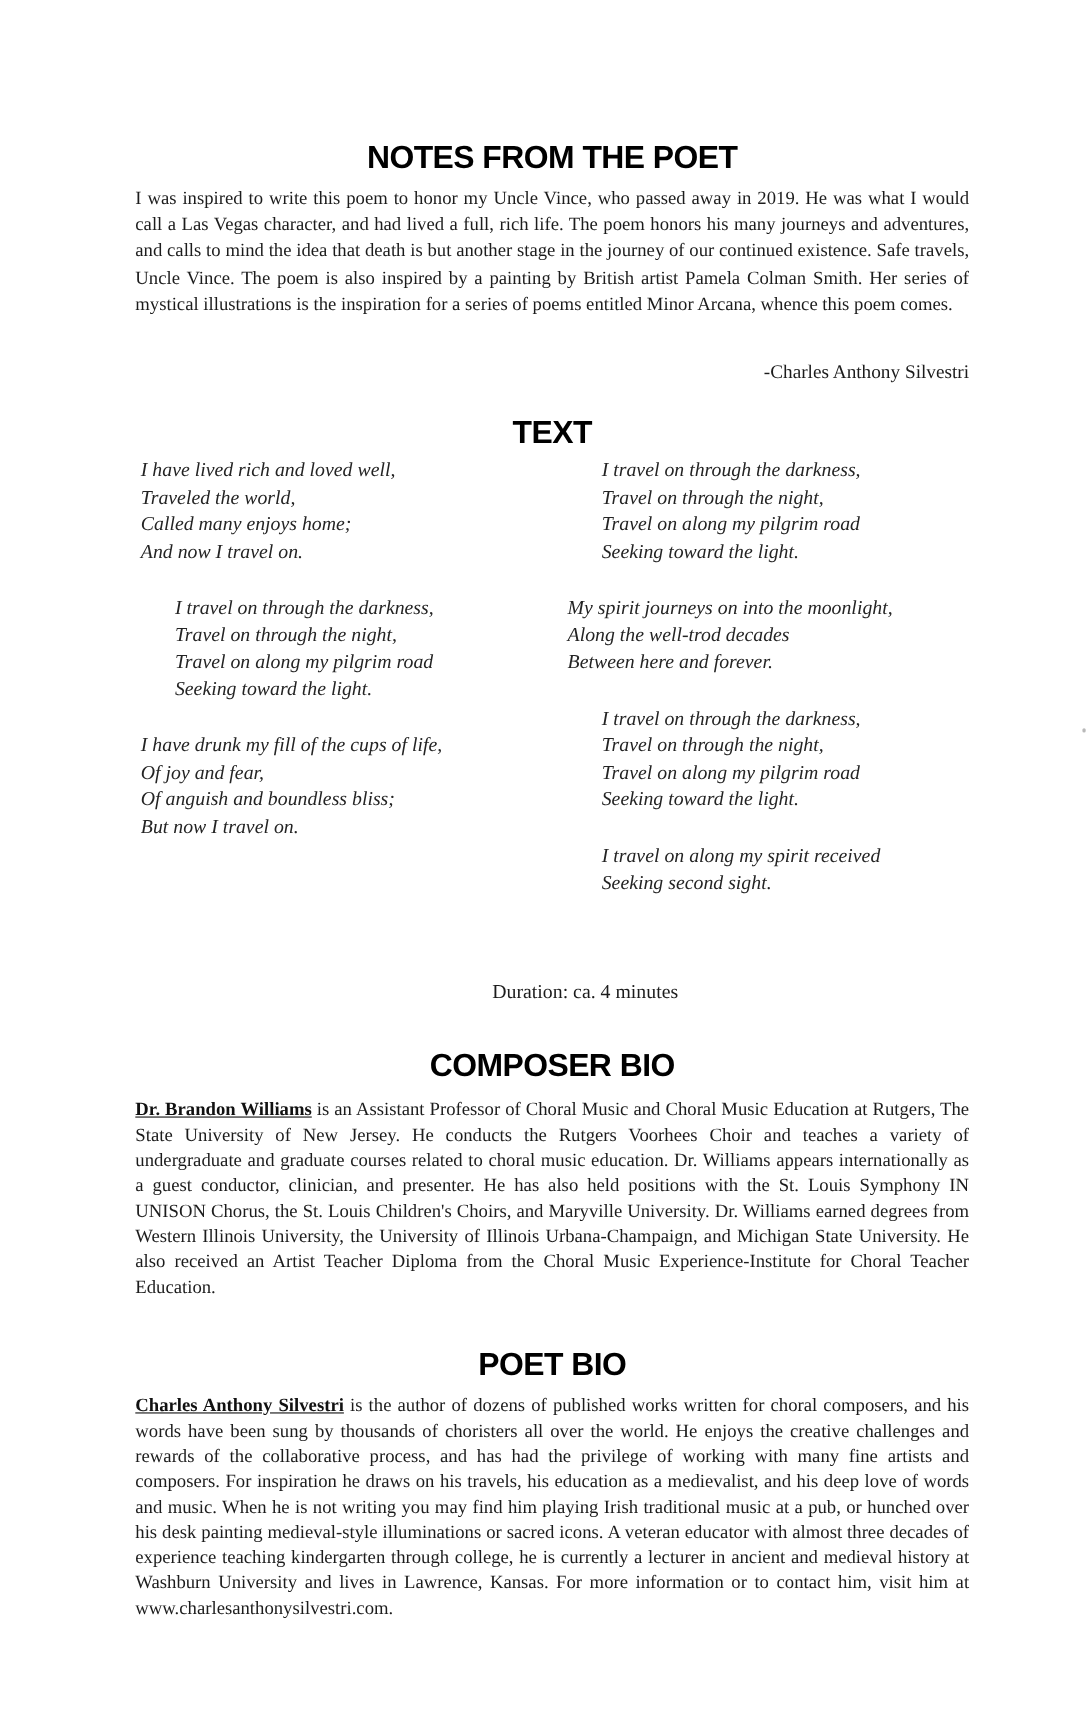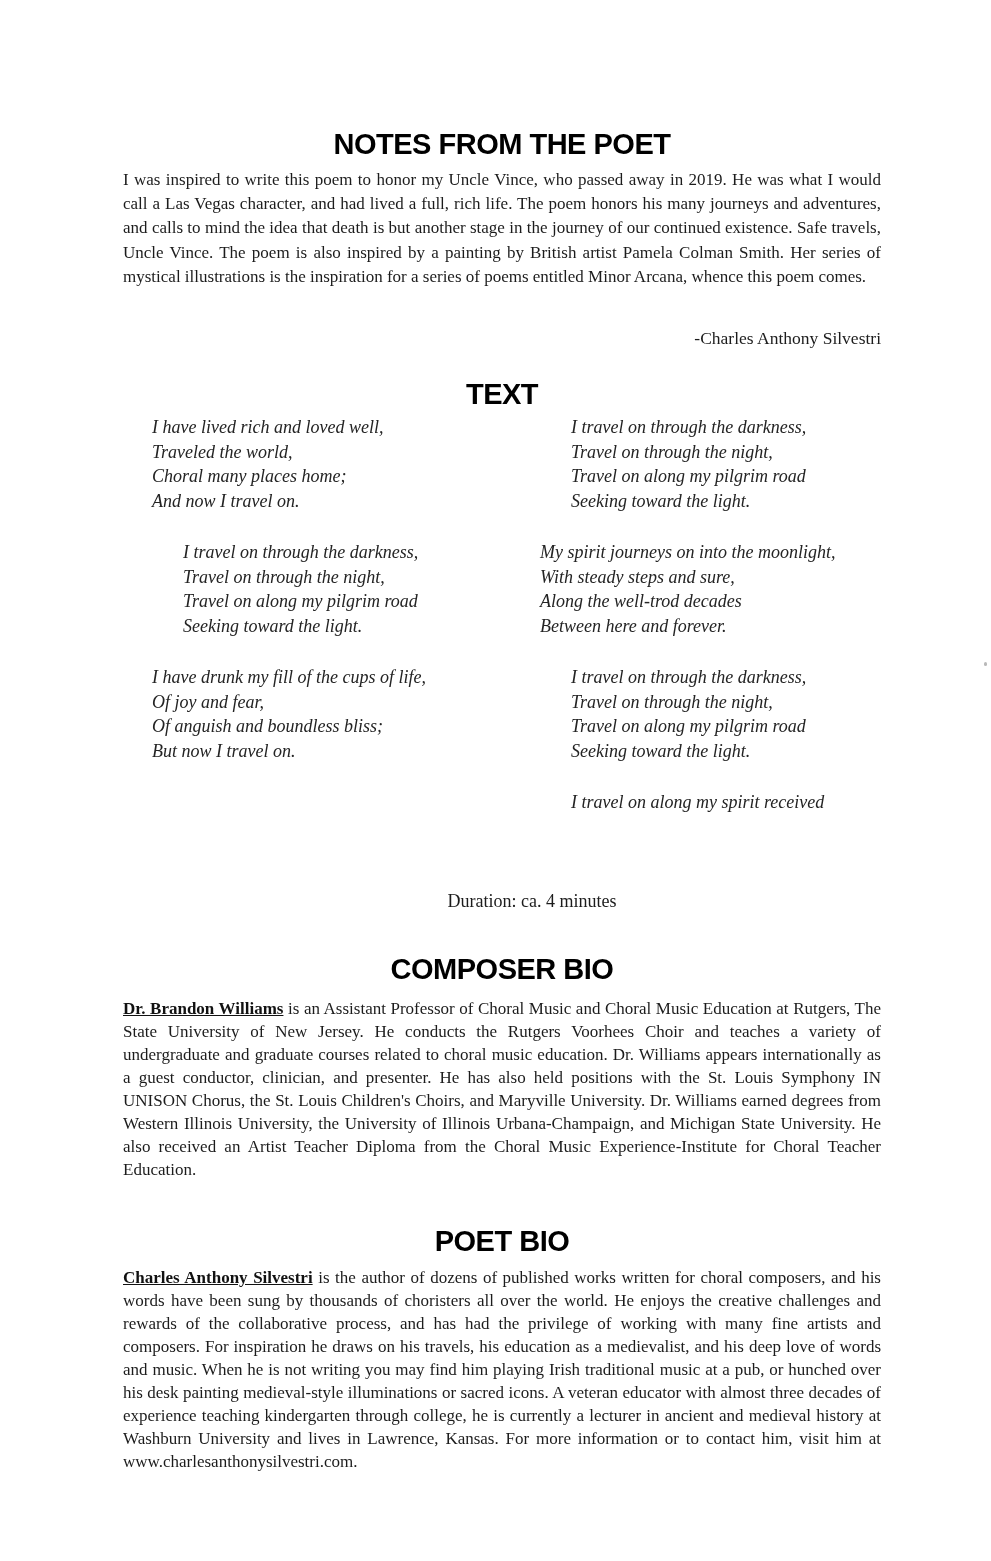--- a/index.html
+++ b/index.html
@@ -41,21 +41,20 @@
     font-size: 17.5px;
     line-height: 24px;
     text-align: right;
     color: #1c1c1c;
   }
 
   .poem-col {
     font-style: italic;
     font-size: 18px;
     color: #242424;
-    margin-left: 24px;
   }
   .stanza { margin: 0 0 27px 0; }
   .stanza.indent { padding-left: 31px; }
   .poem-line { line-height: 24.5px; white-space: nowrap; }
 
   .duration {
     margin: 16px;
     font-size: 18px;
     line-height: 24px;
     text-align: center;
@@ -76,21 +75,21 @@
 <p class="body-para lh-notes abs content" style="top:168px;">I was inspired to write this poem to honor my Uncle Vince, who passed away in 2019. He was what I would call a Las Vegas character, and had lived a full, rich life. The poem honors his many journeys and adventures, and calls to mind the idea that death is but another stage in the journey of our continued existence. Safe travels, Uncle Vince. The poem is also inspired by a painting by British artist Pamela Colman Smith. Her series of mystical illustrations is the inspiration for a series of poems entitled Minor Arcana, whence this poem comes.</p>
 
 <p class="attribution abs content" style="top:326px;text-align:right;">-Charles Anthony Silvestri</p>
 
 <h1 class="section-heading abs content" style="top:377px;">TEXT</h1>
 
 <div class="abs poem-col" style="left:128px; top:415px;">
   <div class="stanza">
     <div class="poem-line">I have lived rich and loved well,</div>
     <div class="poem-line">Traveled the world,</div>
-    <div class="poem-line">Choral many places home;</div>
+    <div class="poem-line">Called many enjoys home;</div>
     <div class="poem-line">And now I travel on.</div>
   </div>
   <div class="stanza indent">
     <div class="poem-line">I travel on through the darkness,</div>
     <div class="poem-line">Travel on through the night,</div>
     <div class="poem-line">Travel on along my pilgrim road</div>
     <div class="poem-line">Seeking toward the light.</div>
   </div>
   <div class="stanza">
     <div class="poem-line">I have drunk my fill of the cups of life,</div>
@@ -102,32 +101,32 @@
 
 <div class="abs poem-col" style="left:516px; top:415px;">
   <div class="stanza indent">
     <div class="poem-line">I travel on through the darkness,</div>
     <div class="poem-line">Travel on through the night,</div>
     <div class="poem-line">Travel on along my pilgrim road</div>
     <div class="poem-line">Seeking toward the light.</div>
   </div>
   <div class="stanza">
     <div class="poem-line">My spirit journeys on into the moonlight,</div>
-    <div class="poem-line">With steady steps and sure,</div>
     <div class="poem-line">Along the well-trod decades</div>
     <div class="poem-line">Between here and forever.</div>
   </div>
   <div class="stanza indent">
     <div class="poem-line">I travel on through the darkness,</div>
     <div class="poem-line">Travel on through the night,</div>
     <div class="poem-line">Travel on along my pilgrim road</div>
     <div class="poem-line">Seeking toward the light.</div>
   </div>
   <div class="stanza indent">
     <div class="poem-line">I travel on along my spirit received</div>
+    <div class="poem-line">Seeking second sight.</div>
   </div>
 </div>
 
 <p class="duration abs" style="left:123px; width:786px; top:873px;">Duration: ca. 4 minutes</p>
 
 <h1 class="section-heading abs content" style="top:952px;">COMPOSER BIO</h1>
 
 <p class="body-para lh-bio abs content" style="top:997px;"><span class="lead-name">Dr. Brandon Williams</span><span> is an Assistant Professor of Choral Music and Choral Music Education at Rutgers, The State University of New Jersey. He conducts the Rutgers Voorhees Choir and teaches a variety of undergraduate and graduate courses related to choral music education. Dr. Williams appears internationally as a guest conductor, clinician, and presenter. He has also held positions with the St. Louis Symphony IN UNISON Chorus, the St. Louis Children's Choirs, and Maryville University. Dr. Williams earned degrees from Western Illinois University, the University of Illinois Urbana-Champaign, and Michigan State University. He also received an Artist Teacher Diploma from the Choral Music Experience-Institute for Choral Teacher Education.</span></p>
 
 <h1 class="section-heading abs content" style="top:1224px;">POET BIO</h1>

